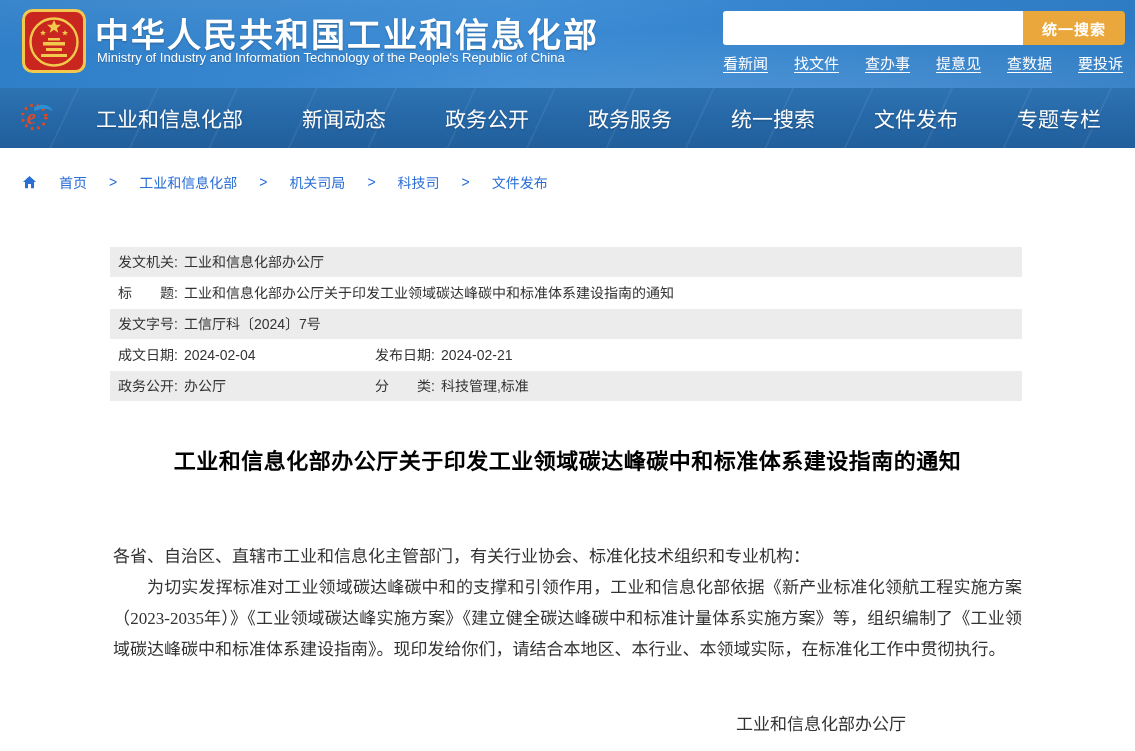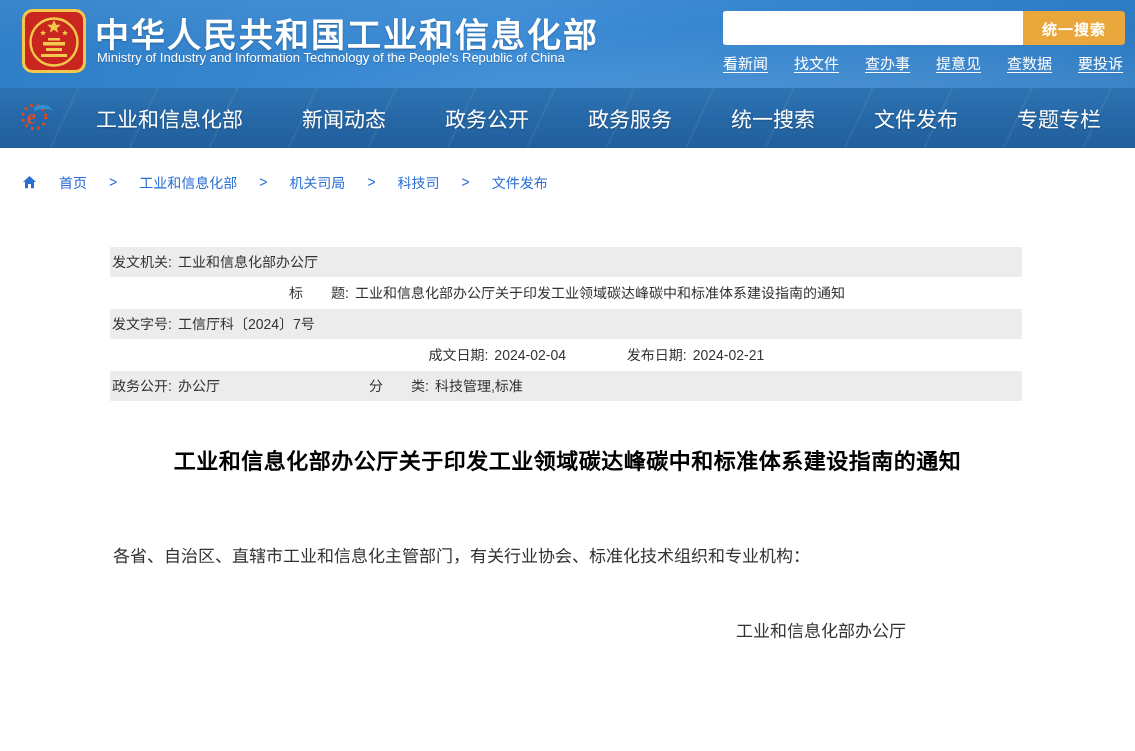--- a/index.html
+++ b/index.html
@@ -63,25 +63,25 @@
     font-size:14px; color:#2b6fd6;
   }
   .breadcrumb .crumb { color:#2b6fd6; cursor:pointer; white-space:nowrap; }
   .breadcrumb .sep { color:#2b6fd6; }
   .breadcrumb .home { display:flex; align-items:center; }
 
   
   .meta-table { margin:55px 0 0 110px; width:912px; }
   .meta-row { min-height:30px; line-height:30px; font-size:14px; color:#333; }
   .meta-row.gray { background:#ececec; }
-  .meta-row.white { background:#fff;text-align:center; }
+  .meta-row.white { background:#fff; }
   .meta-row + .meta-row { margin-top:1px; }
   .cell { display:inline-block; vertical-align:top; }
   .cell.c1 { width:257px; }
-  .meta-label { padding-left:2px; white-space:pre; color:#333; }
+  .meta-label { padding-left:8px; white-space:pre; color:#333; }
   .meta-value { margin-left:6px; color:#333; }
 
   
   .doc-title {
     margin:42px 110px 0 110px; text-align:center;
     font-size:22px; font-weight:700; color:#000; letter-spacing:.5px;
   }
   .doc-body {
     margin:66px 113px 0 113px;
     font-family:"Liberation Serif", serif;
@@ -180,17 +180,18 @@
   </div>
   <div class="meta-row gray">
     <span class="cell c1"><span class="meta-label">政务公开:</span><span class="meta-value">办公厅</span></span><span class="cell"><span class="meta-label">分　　类:</span><span class="meta-value">科技管理,标准</span></span>
   </div>
 </div>
 
 <h1 class="doc-title">工业和信息化部办公厅关于印发工业领域碳达峰碳中和标准体系建设指南的通知</h1>
 
 <div class="doc-body">
   <p>各省、自治区、直辖市工业和信息化主管部门，有关行业协会、标准化技术组织和专业机构：</p>
+  <p class="indent">为切实发挥标准对工业领域碳达峰碳中和的支撑和引领作用，工业和信息化部依据《新产业标准化领航工程实施方案（2023-2035年）》《工业领域碳达峰实施方案》《建立健全碳达峰碳中和标准计量体系实施方案》等，组织编制了《工业领域碳达峰碳中和标准体系建设指南》。现印发给你们，请结合本地区、本行业、本领域实际，在标准化工作中贯彻执行。</p>
   <div class="signature">
     <div class="sig-org">工业和信息化部办公厅</div>
 
   </div>
 </div>
 
 </body></html>

